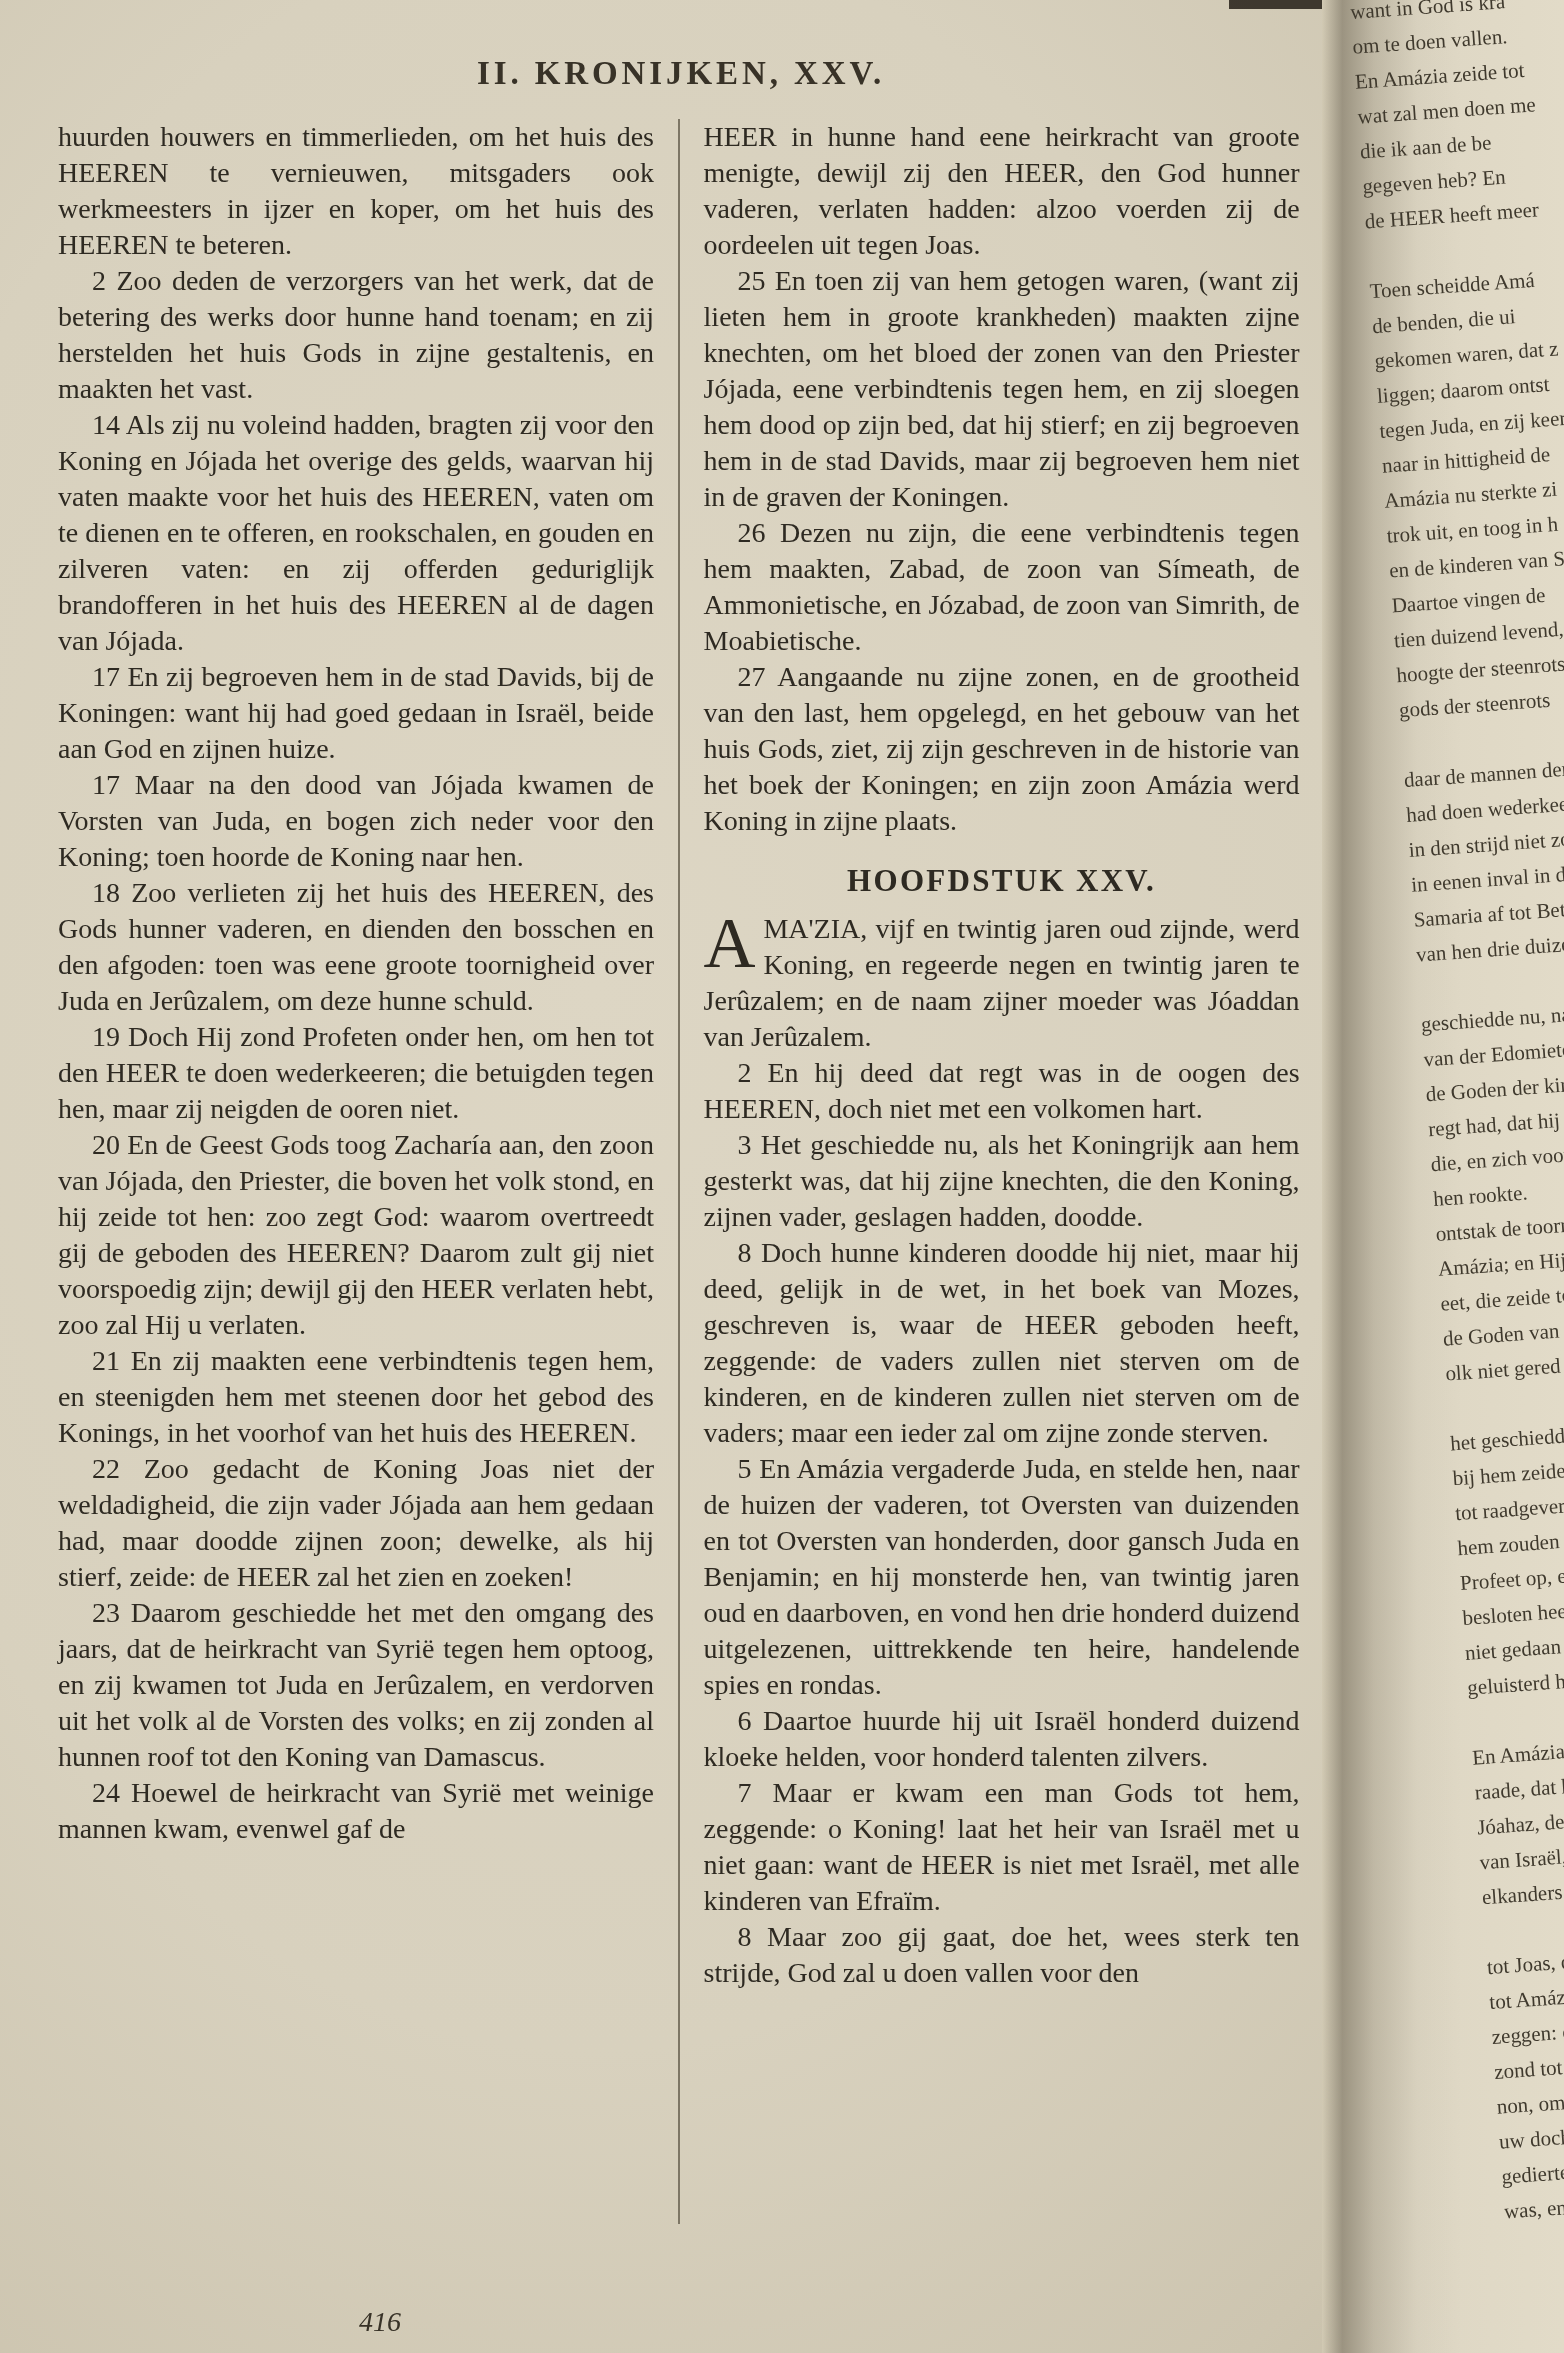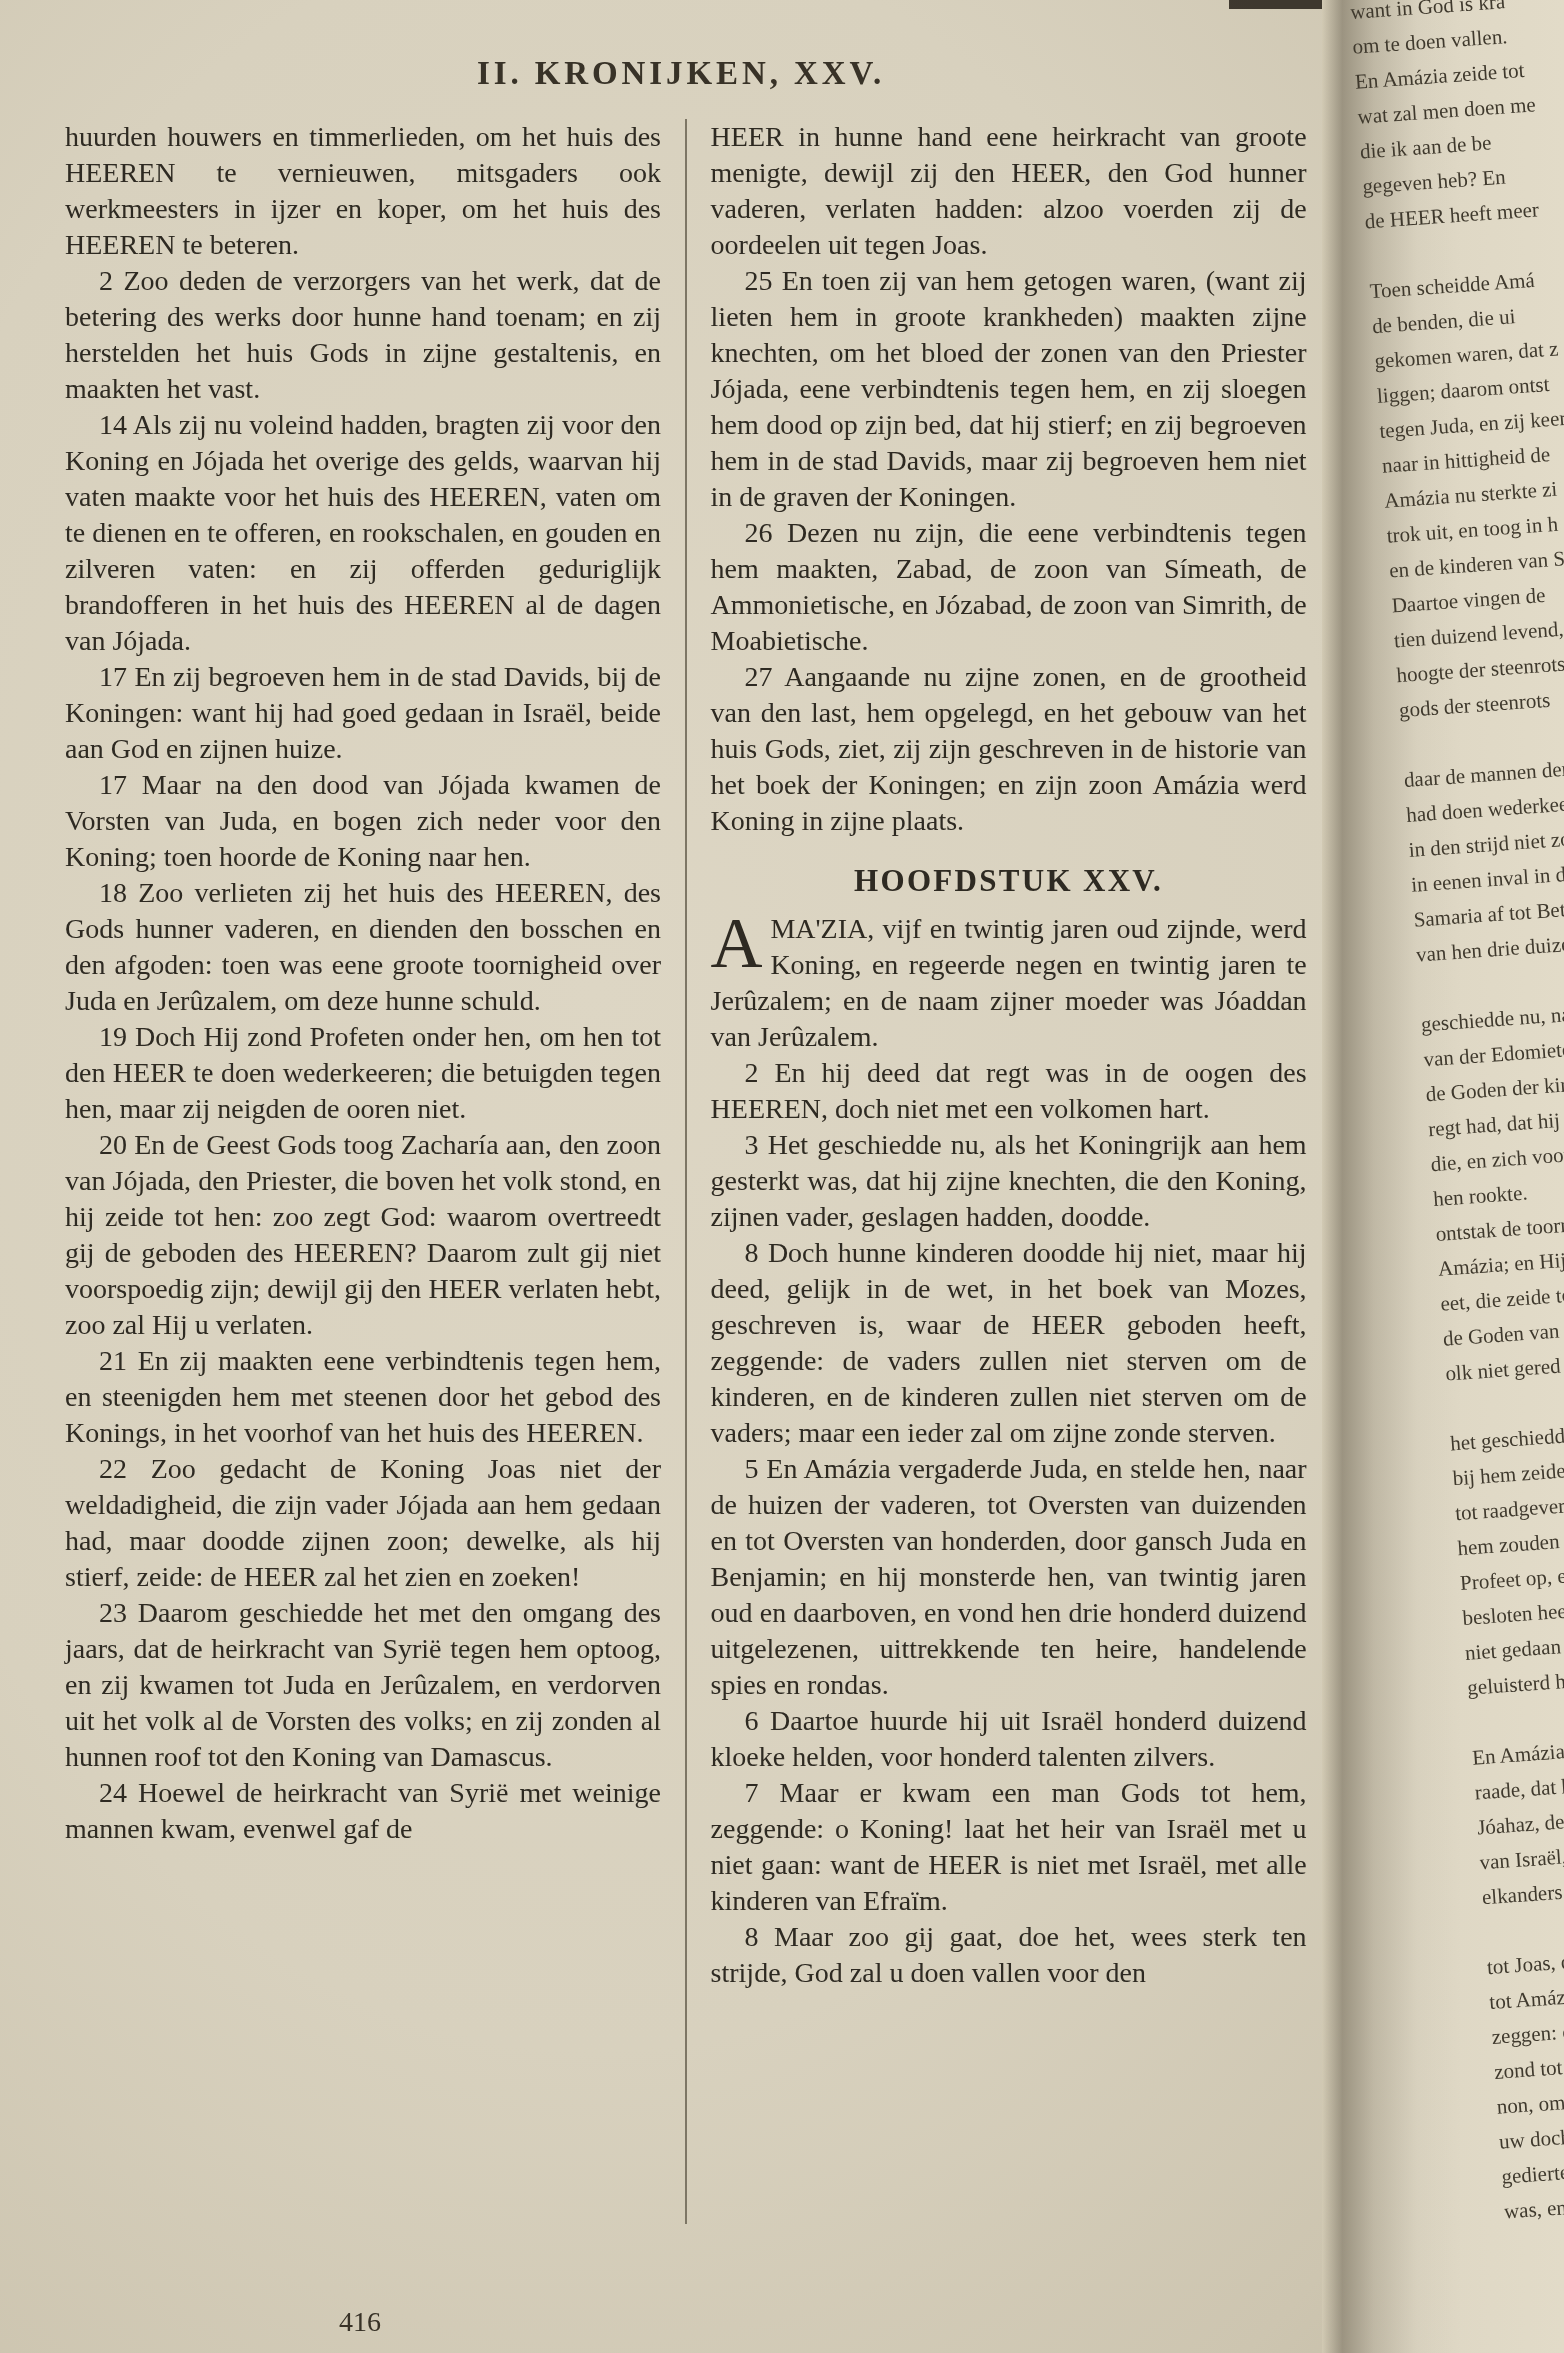--- a/index.html
+++ b/index.html
@@ -21,21 +21,21 @@
   .corner-tr {
     position:absolute; top:0; right:0; width:36px; height:69px;
     background:#17130c; clip-path:polygon(0 0, 100% 0, 100% 100%);
   }
   .header {
     position:absolute; top:55px; left:59px; width:1244px;
     text-align:center; font-size:33px; letter-spacing:3.9px;
     color:#383227; font-weight:600;
   }
   .columns {
-    position:absolute; top:119px; left:65px; width:1244px; height:2168px;
+    position:absolute; top:119px; left:58px; width:1244px; height:2168px;
     display:flex;
   }
   .col {
     width:596px; font-size:28px; line-height:36px; text-align:justify;
     color:#2e2a22;
   }
   .divider {
     width:1.6px; background:#7d7665; margin:0 24px; height:2105px;
   }
   .para { margin:0; text-indent:34px; }
@@ -43,22 +43,22 @@
   .para.heading {
     text-indent:0; text-align:center; font-size:31px; letter-spacing:2.3px;
     margin:23.5px 0 12.5px 0; font-weight:600;
   }
   .para.dropcap::first-letter {
     float:left; font-size:72px; line-height:58px; padding:3.1px 7.8px 0 0;
     font-weight:400;
   }
   .para.dropcap { text-indent:0; }
   .page-number {
-    position:absolute; bottom:15.6px; left:62px; width:596px;
-    text-align:center; font-size:28px; color:#383227;
+    position:absolute; bottom:15.6px; left:82px; width:596px;
+    text-align:center; font-size:28px; color:#383227;font-style:italic;
   }
   .edge {
     position:absolute; top:0; right:0; width:243px; height:2354px;
     overflow:hidden;
     background:
       linear-gradient(90deg, rgba(62,54,40,0) 0px, rgba(62,54,40,0.38) 20.3px,
                       rgba(62,54,40,0.16) 52px, rgba(62,54,40,0.04) 94px,
                       rgba(62,54,40,0) 141px),
       linear-gradient(90deg, #d2cab4 0%, #ded7c4 40%, #e2dbc8 100%);
   }

